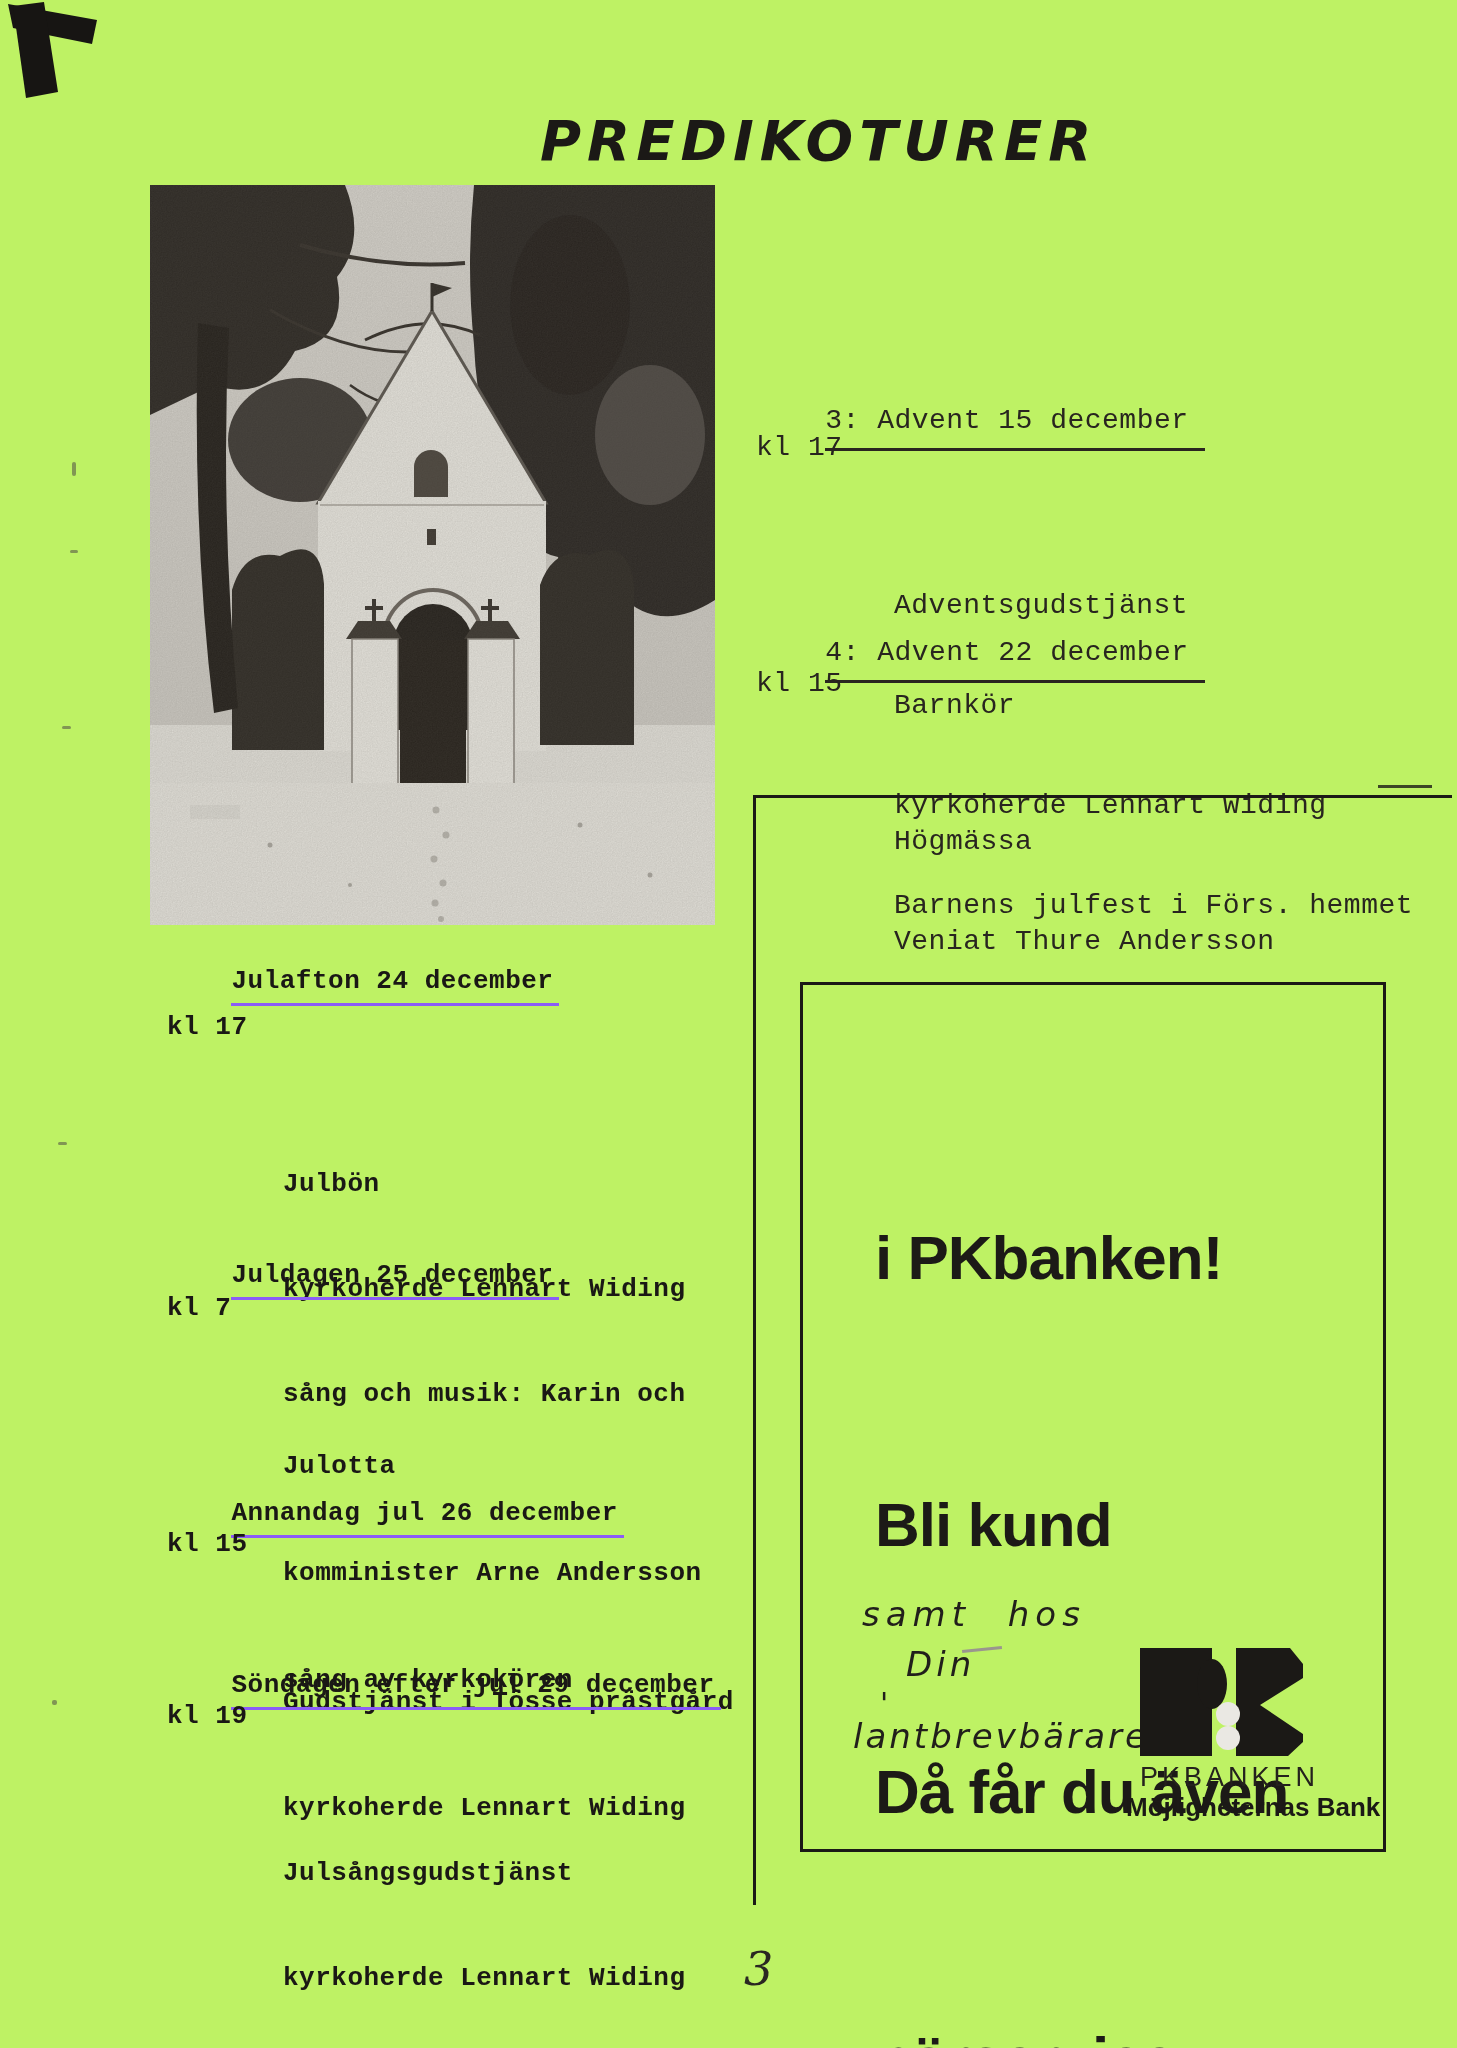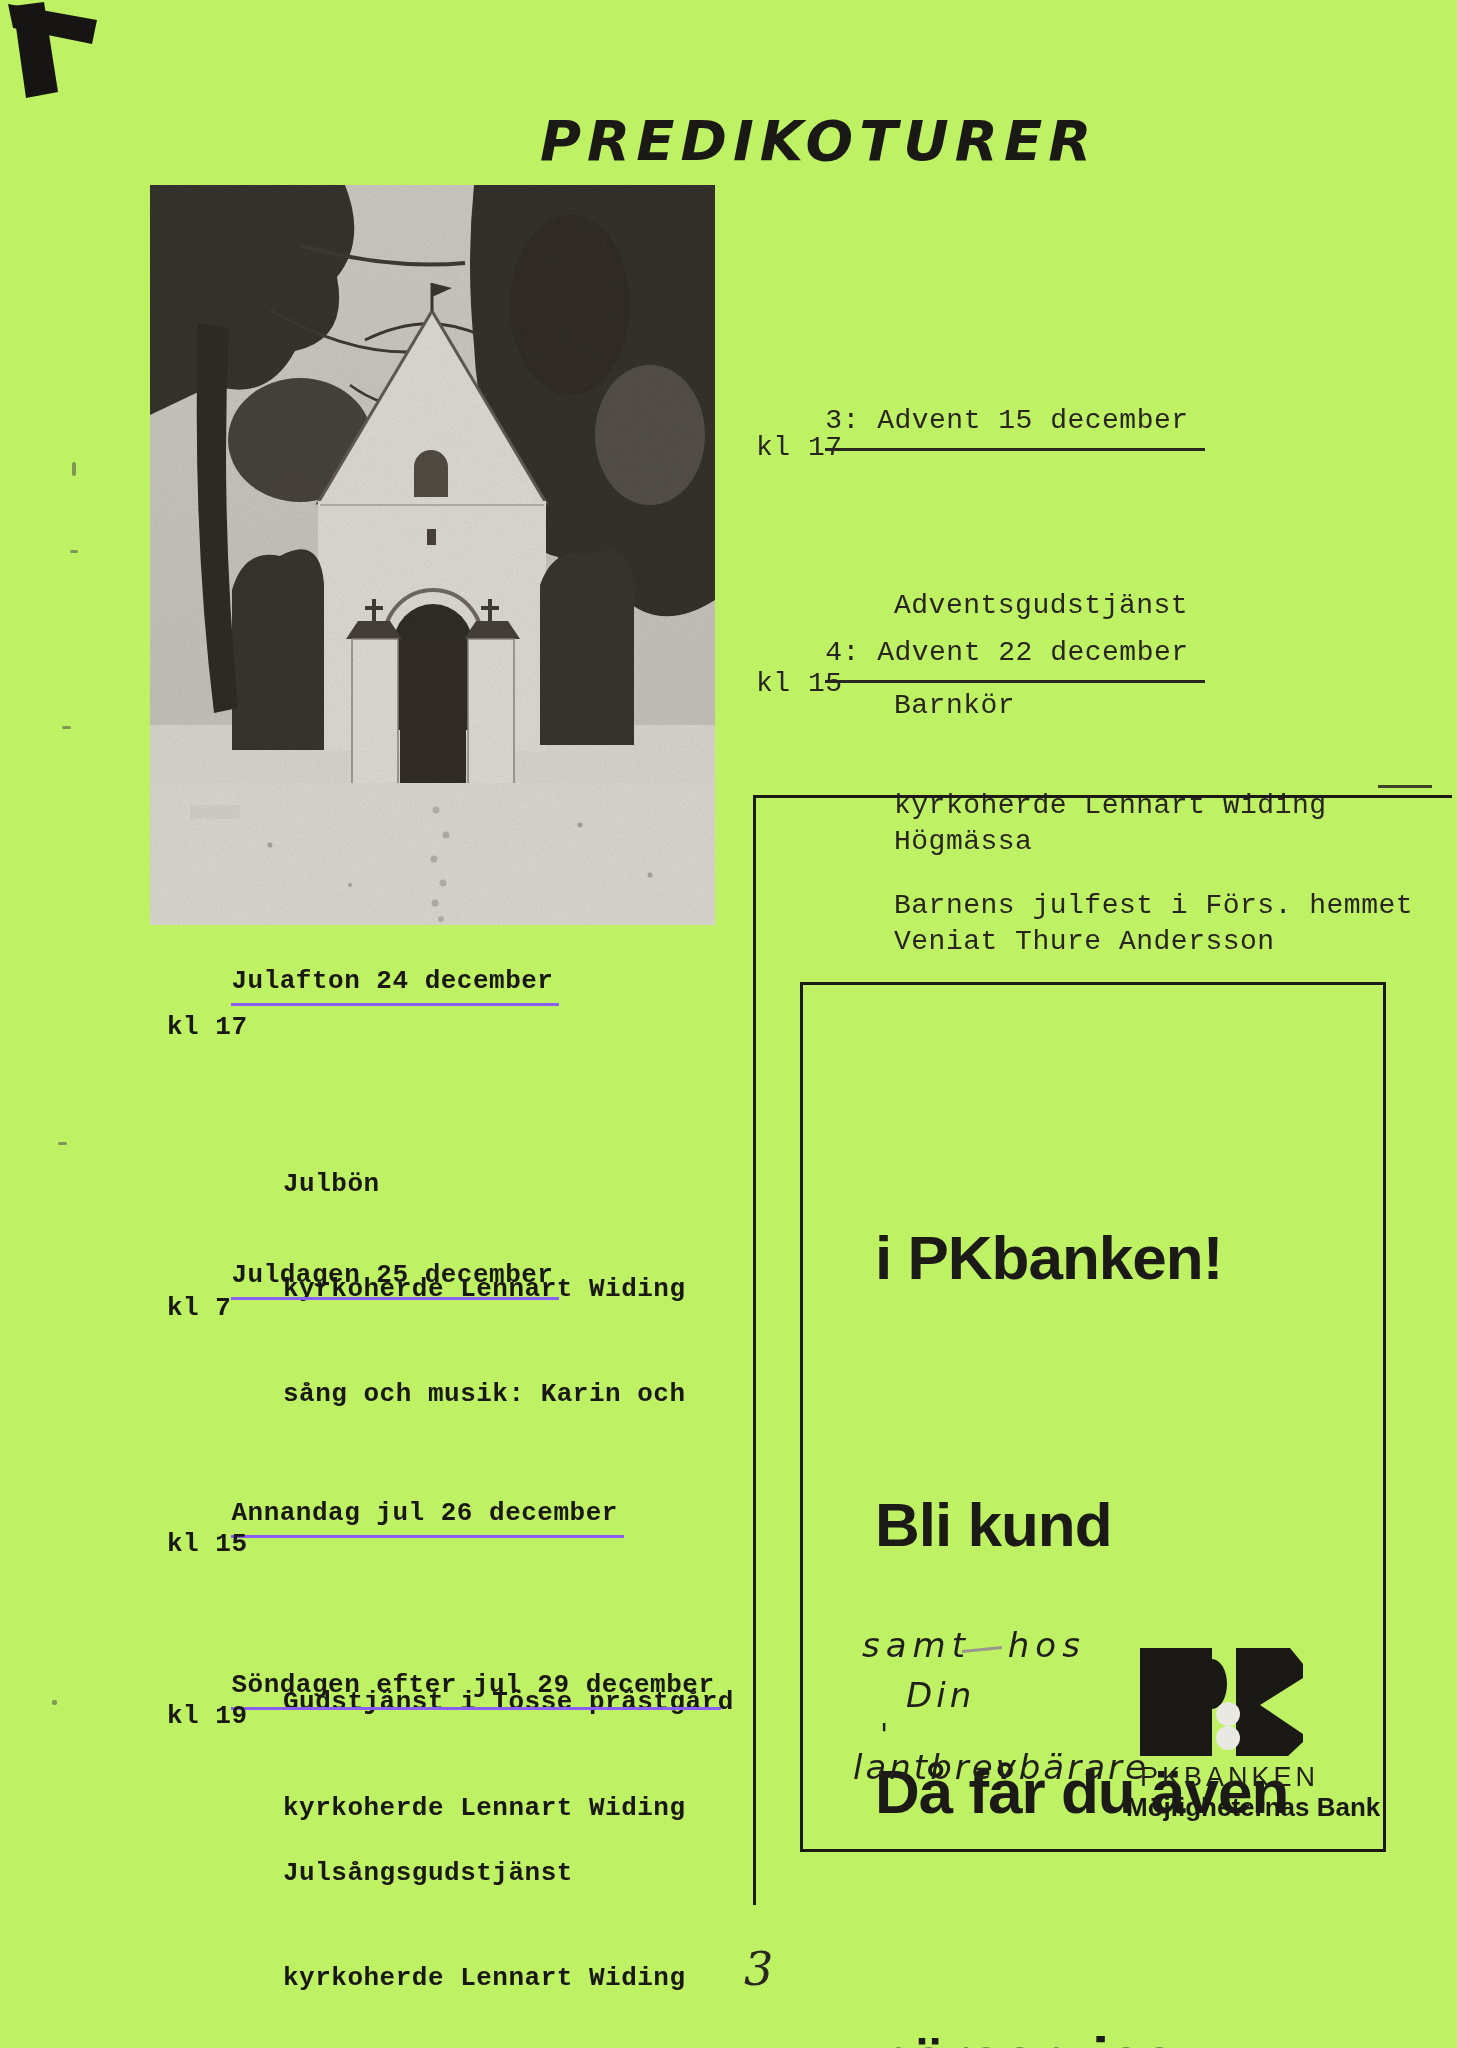--- a/index.html
+++ b/index.html
@@ -26,21 +26,21 @@
   .lines-r{margin-left:138px;}
   .ln{display:block;}
 
   
   .rule{background:#1c1a17;}
 
   
   .ad-box{border:3px solid #1b1916;}
   .headline{font-family:"Liberation Sans",sans-serif;font-weight:700;font-size:62px;
             letter-spacing:-1px;line-height:89px;color:#1c1a17;white-space:pre;}
-  .script{font-family:"DejaVu Sans",sans-serif;font-style:italic;color:#211f1b;white-space:pre;margin-top:31px;}
+  .script{font-family:"DejaVu Sans",sans-serif;font-style:italic;color:#211f1b;white-space:pre;}
   .pk-name{font-family:"Liberation Sans",sans-serif;font-weight:400;font-size:27px;
            letter-spacing:4px;color:#24211d;}
   .pk-tag{font-family:"Liberation Sans",sans-serif;font-weight:700;font-size:26px;
           letter-spacing:0px;color:#1b1916;}
 
   
   .pageno{font-family:"DejaVu Serif",serif;font-style:italic;font-size:46px;color:#2a2722;}
 
   .speck{background:#4f4b45;opacity:.55;border-radius:2px;}
 </style>
@@ -162,20 +162,25 @@
         <span class="ln" style="line-height:45px">kyrkoherde Lennart Widing</span>
         <span class="ln" style="line-height:45px">sång och musik: Karin och</span>
       </div>
     </div>
   </section>
 
   <section class="svc mono-l" style="left:167px;top:1230px;width:600px">
     <h3 class="u-l">Juldagen 25 december</h3>
     <div class="body" style="top:63px">
       <span class="time">kl 7</span>
+      <div class="lines-l">
+        <span class="ln" style="line-height:47px">Julotta</span>
+        <span class="ln" style="line-height:47px">komminister Arne Andersson</span>
+        <span class="ln" style="line-height:47px">sång av kyrkokören</span>
+      </div>
     </div>
   </section>
 
   <section class="svc mono-l" style="left:167px;top:1468px;width:600px">
     <h3 class="u-l">Annandag jul 26 december</h3>
     <div class="body" style="top:61px">
       <span class="time">kl 15</span>
       <div class="lines-l">
         <span class="ln" style="line-height:46px">Gudstjänst i Tösse prästgård</span>
         <span class="ln" style="line-height:46px">kyrkoherde Lennart Widing</span>

